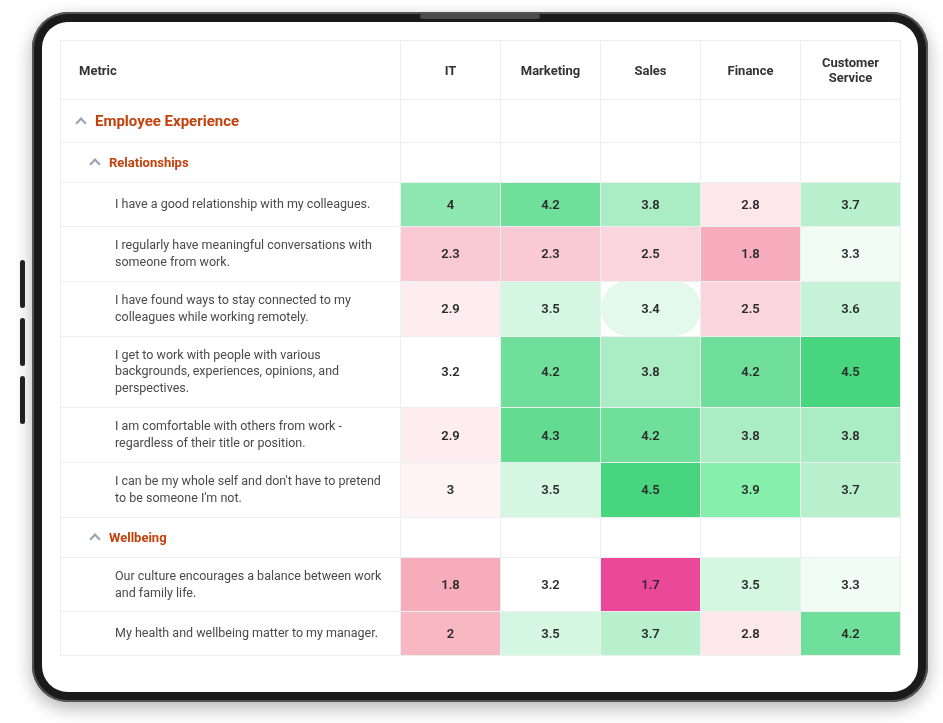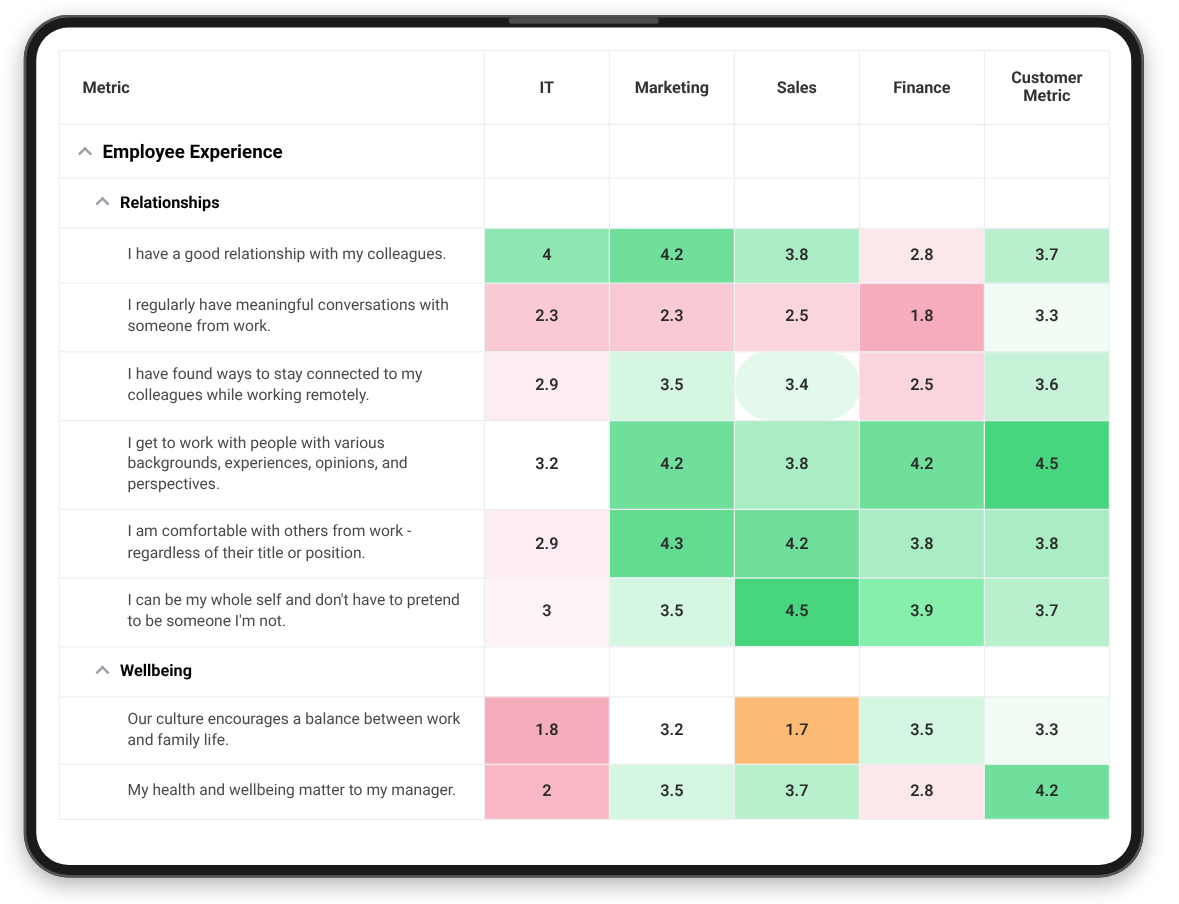--- a/index.html
+++ b/index.html
@@ -6,21 +6,21 @@
   body {
     font-family: -apple-system, BlinkMacSystemFont, "Segoe UI", Roboto, Helvetica, Arial, sans-serif;
     background: #ffffff;
     width: 943px;
     height: 723px;
     overflow: hidden;
     position: relative;
   }
   .tablet-frame {
     position: absolute;
-    left: 19px;
+    left: 32px;
     top: 12px;
     width: 896px;
     height: 690px;
     background: #1a1a1a;
     border-radius: 36px;
     padding: 10px;
     box-shadow: 0 0 0 2px #555 inset, 0 6px 18px rgba(0,0,0,0.3);
   }
   .tablet-buttons {
     position: absolute;
@@ -69,21 +69,21 @@
   }
   thead th.metric-head {
     text-align:left;
     padding-left:18px;
   }
   .col-metric { width:340px; }
   .col-val { width:100px; }
   .section-row td {
     padding:12px 16px;
     font-weight:700;
-    color:#000000;
+    color:#c2410c;
     background:#fff;
   }
   .section-lvl1 { font-size:15px; }
   .section-lvl2 { font-size:13px; }
   .chevron {
     display:inline-block;
     width:8px; height:8px;
     border-left:2px solid #9aa1a9;
     border-top:2px solid #9aa1a9;
     transform:rotate(45deg);
@@ -127,21 +127,21 @@
           <col class="col-val">
           <col class="col-val">
       </colgroup>
       <thead>
         <tr>
           <th class="metric-head">Metric</th>
         <th>IT</th>
             <th>Marketing</th>
             <th>Sales</th>
             <th>Finance</th>
-            <th>Customer Metric</th>
+            <th>Customer Service</th>
           </tr>
       </thead>
       <tbody>
           <tr class="section-row">
             <td class="section-lvl1"><span class="chevron"></span>Employee Experience</td>
             <td></td>
             <td></td>
             <td></td>
             <td></td>
             <td></td>
@@ -207,21 +207,21 @@
             <td></td>
             <td></td>
             <td></td>
             <td></td>
             <td></td>
           </tr>
           <tr class="data-row">
             <td class="metric-cell">Our culture encourages a balance between work and family life.</td>
             <td class="val-cell" style="background: rgb(246, 172, 187);">1.8</td>
             <td class="val-cell" style="background: rgb(255, 255, 255);">3.2</td>
-            <td class="val-cell" style="background: #fdba74;">1.7</td>
+            <td class="val-cell" style="background: #ec4899;">1.7</td>
             <td class="val-cell" style="background: rgb(213, 246, 225);">3.5</td>
             <td class="val-cell" style="background: rgb(241, 252, 245);">3.3</td>
           </tr>
           <tr class="data-row">
             <td class="metric-cell">My health and wellbeing matter to my manager.</td>
             <td class="val-cell" style="background: rgb(247, 184, 196);">2</td>
             <td class="val-cell" style="background: rgb(213, 246, 225);">3.5</td>
             <td class="val-cell" style="background: rgb(184, 239, 205);">3.7</td>
             <td class="val-cell" style="background: rgb(252, 231, 235);">2.8</td>
             <td class="val-cell" style="background: rgb(113, 223, 156);">4.2</td>

